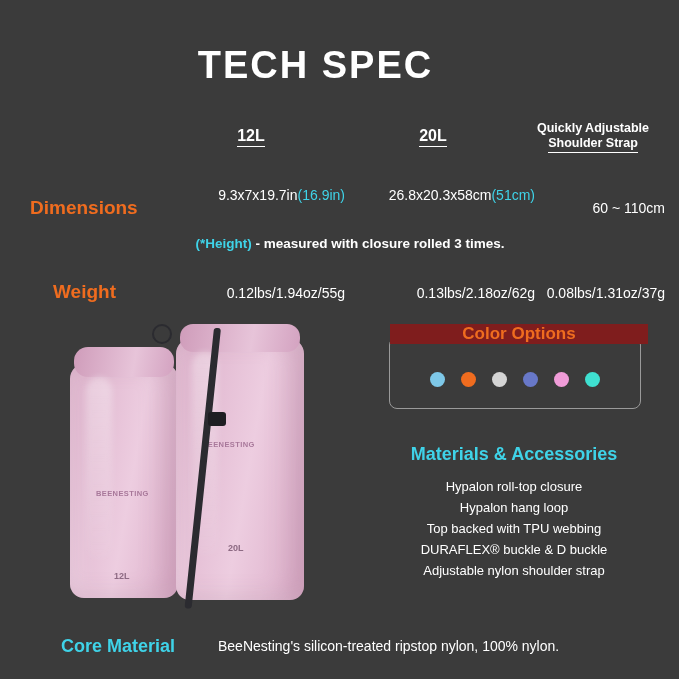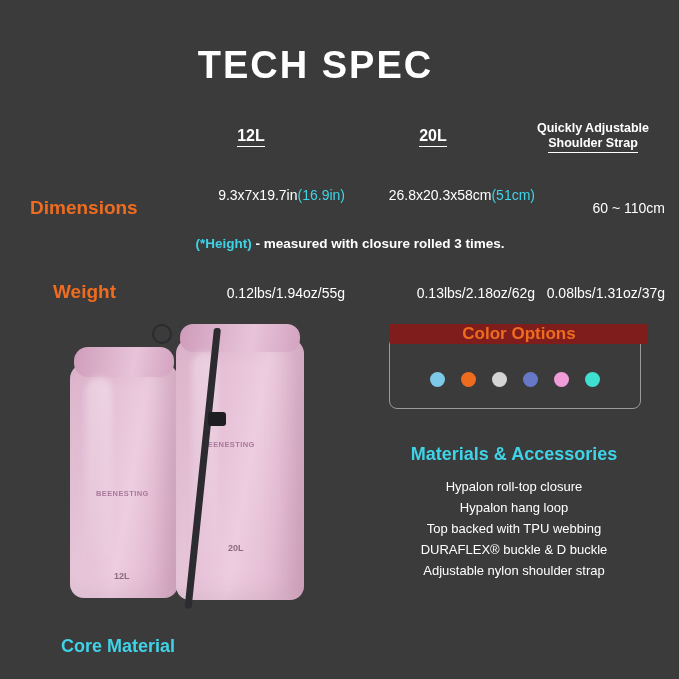--- a/index.html
+++ b/index.html
@@ -354,14 +354,15 @@
   <div class="materials-title">Materials &amp; Accessories</div>
   <div class="materials-list">
     <div>Hypalon roll-top closure</div>
     <div>Hypalon hang loop</div>
     <div>Top backed with TPU webbing</div>
     <div>DURAFLEX® buckle &amp; D buckle</div>
     <div>Adjustable nylon shoulder strap</div>
   </div>
 
   <div id="label-core">Core Material</div>
+  <div id="core-text">BeeNesting's silicon-treated ripstop nylon, 100% nylon.</div>
 
 </div>
 
 </body></html>

